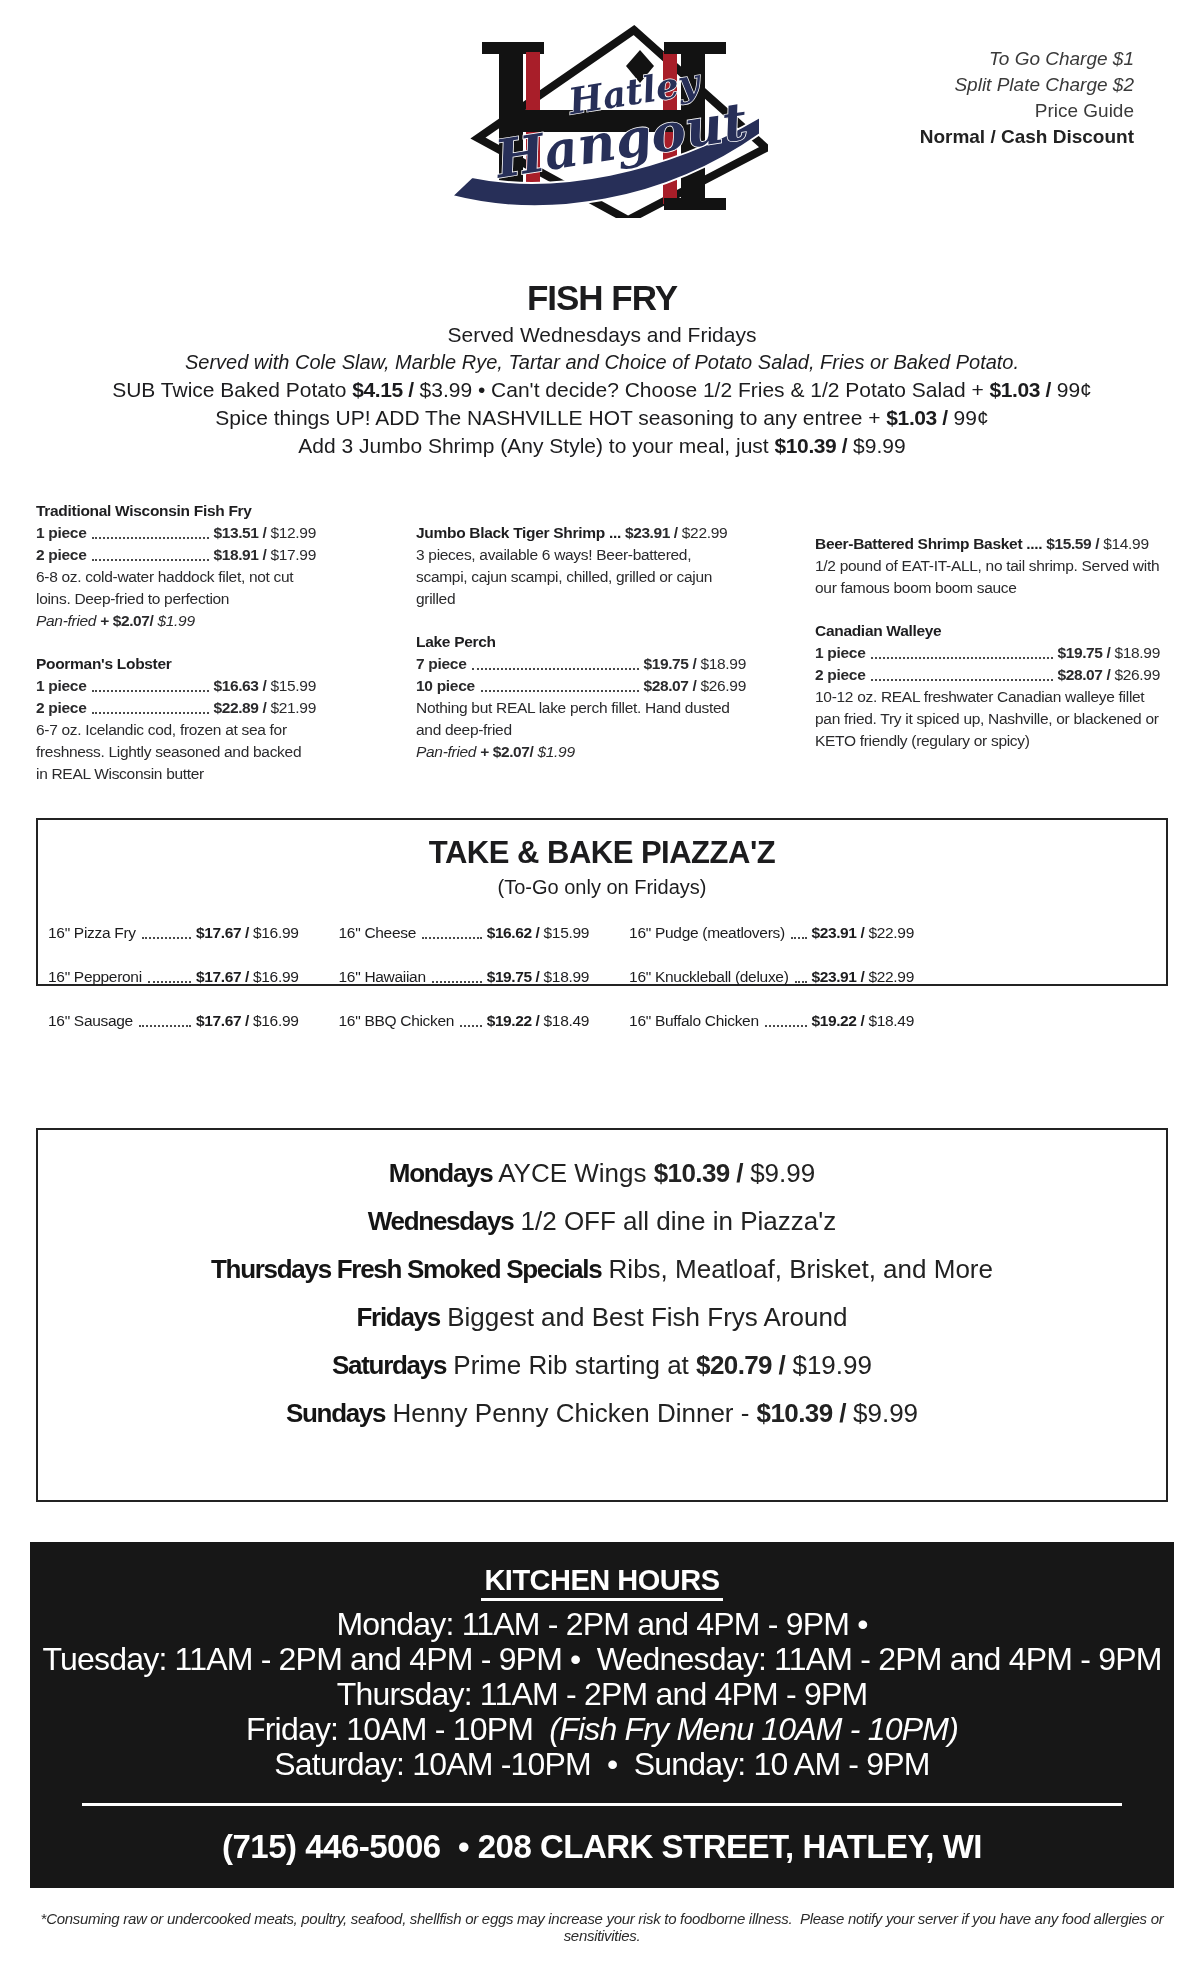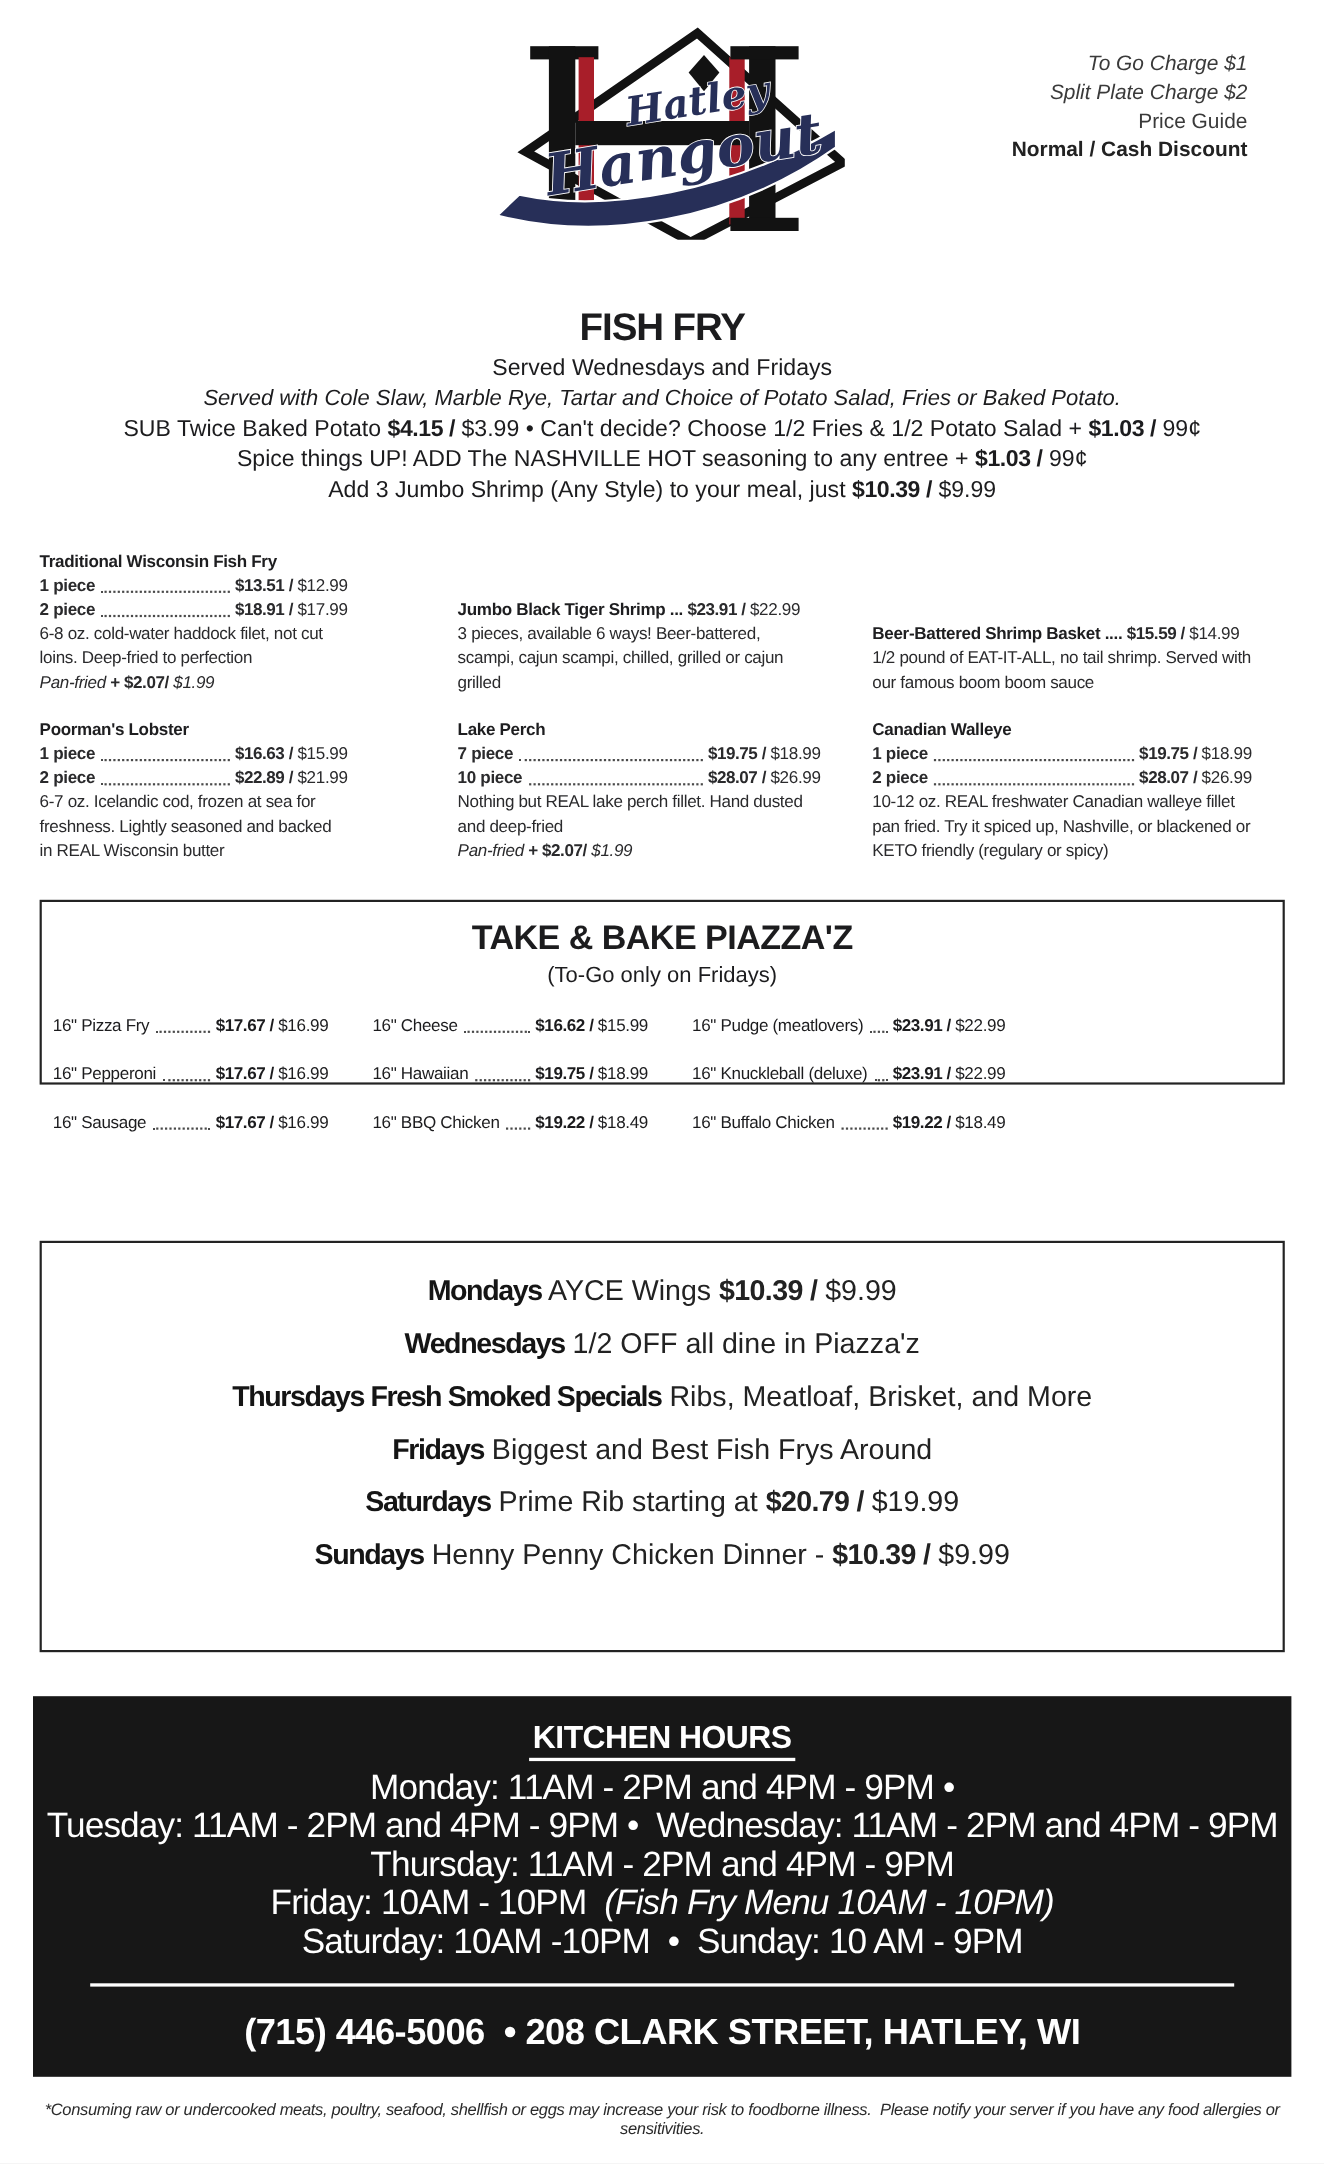--- a/index.html
+++ b/index.html
@@ -14,25 +14,25 @@
 
   
   .ff-head{position:absolute;top:278px;left:0;right:0;text-align:center;}
   .ff-title{font-size:35px;font-weight:700;letter-spacing:-1px;line-height:40px;}
   .ff-sub{font-size:21px;line-height:29px;margin-top:2px;}
   .ff-served{font-size:20px;font-style:italic;line-height:27px;}
   .ff-intro{font-size:21px;line-height:28px;white-space:pre-wrap;}
   .ff-intro b{letter-spacing:-0.4px;}
 
   
-  .cols{position:absolute;top:500px;left:36px;right:36px;display:flex;align-items:flex-end;
+  .cols{position:absolute;top:500px;left:36px;right:36px;display:flex;align-items:center;
         font-size:15.5px;line-height:22px;letter-spacing:-0.3px;color:#2a2a2c;}
   .colA{width:280px;flex:0 0 280px;}
   .colB{width:330px;flex:0 0 330px;margin-left:100px;}
-  .colC{width:345px;flex:0 0 345px;margin-left:47px;}
+  .colC{width:345px;flex:0 0 345px;margin-left:69px;}
   .msec{margin-bottom:21px;}
   .mname{font-weight:700;color:#1e1e20;}
   .mrow{display:flex;}
   .mrow .lbl{font-weight:700;white-space:pre;}
   .dots{flex:1 1 auto;border-bottom:2px dotted #4a4a4a;margin:0 5px 5px 6px;min-width:12px;}
   .pb{font-weight:700;white-space:pre;letter-spacing:-0.4px;}
   .pr{white-space:pre;}
   .desc{margin:0;}
   .note{margin:0;}
   .note .it{font-style:italic;}

